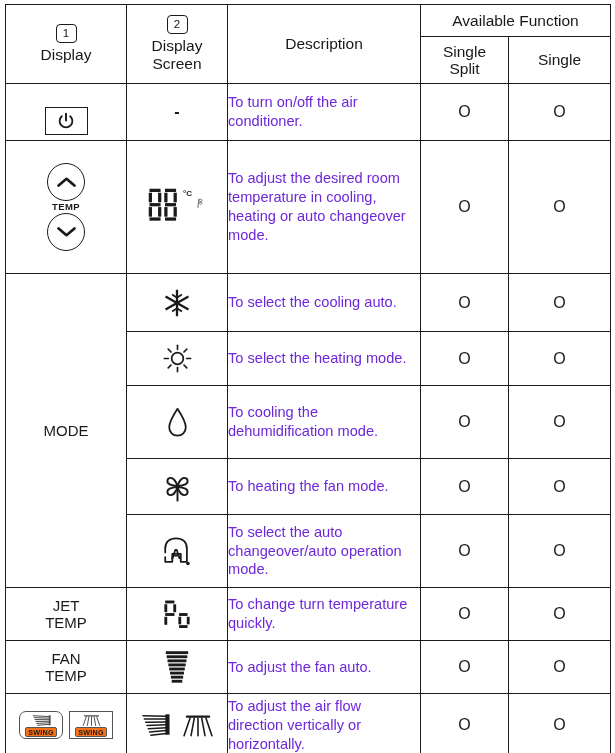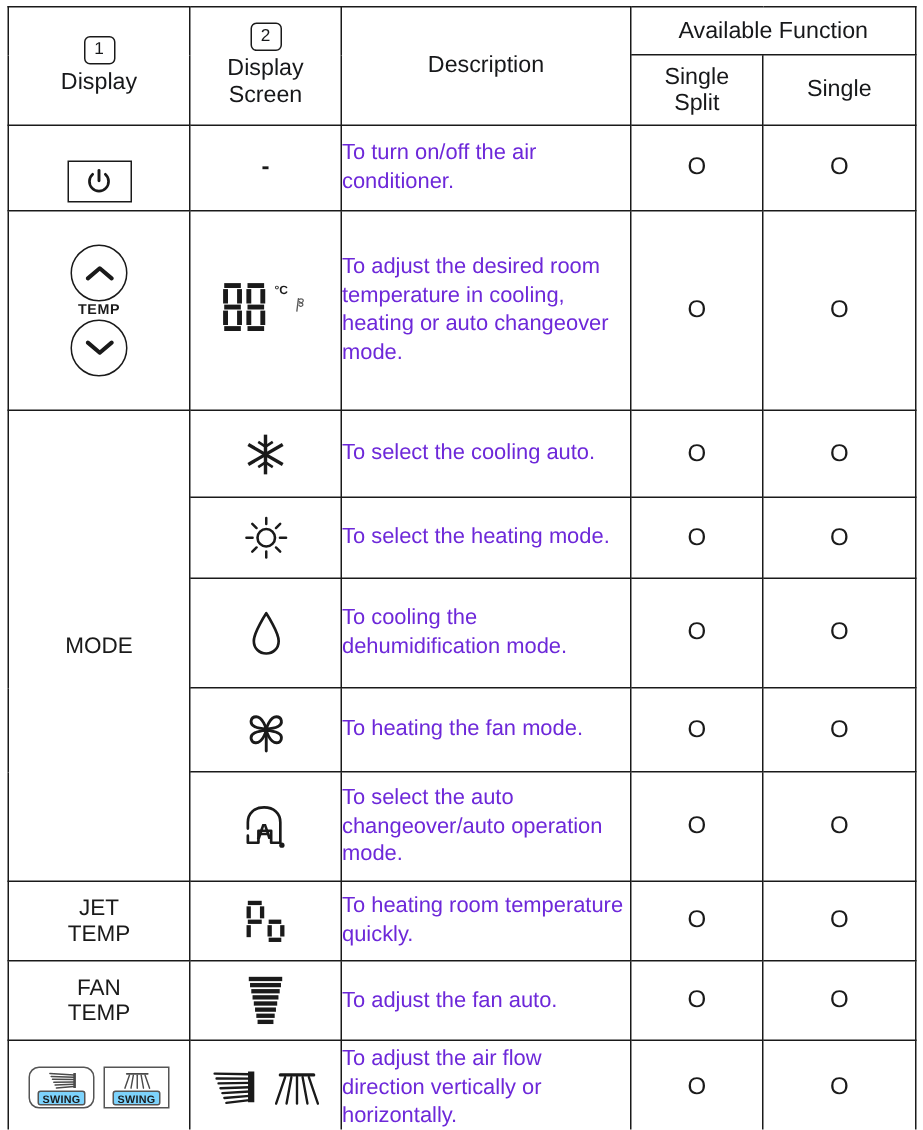--- a/index.html
+++ b/index.html
@@ -96,21 +96,21 @@
   }
   .swingrow{display:flex;align-items:center;justify-content:center;gap:6px;}
   .swingbtn{
     width:44px;height:28px;
     border:1.5px solid #555;
     display:flex;flex-direction:column;align-items:center;justify-content:flex-end;
     background:#fff;padding-bottom:1px;box-sizing:border-box;
   }
   .swingbtn.rounded{border-radius:7px 7px 7px 7px;}
   .swing-txt{font-size:7.2px;font-weight:bold;letter-spacing:.2px;line-height:1;
-             border:1px solid #555;border-radius:2px;padding:0.5px 2px;background:#7dd3fc;}
+             border:1px solid #555;border-radius:2px;padding:0.5px 2px;background:#f97316;}
 </style>
 </head>
 <body>
 
 <div class="sheet">
 <table class="fn">
   <colgroup>
     <col class="c-btn">
         <col class="c-disp">
         <col class="c-desc">
@@ -308,21 +308,21 @@
             <rect x="5" y="17.9" width="11" height="3.4"></rect>
             <rect x="4" y="22.3" width="3.4" height="9.5"></rect>
 
             <rect x="21.5" y="17.9" width="10" height="3.4"></rect>
             <rect x="20.6" y="22.3" width="3.4" height="9"></rect>
             <rect x="30.6" y="22.3" width="3.4" height="9"></rect>
             <rect x="21.5" y="32.2" width="10" height="3.4"></rect>
           </g>
         </svg>
       </td>
-      <td class="c-desc">To heating room temperature quickly.</td>
+      <td class="c-desc">To change turn temperature quickly.</td>
       <td class="c-mark">O</td>
       <td class="c-mark">O</td>
     </tr>
 
     <tr>
       <td class="c-button" style="height:52px">FAN
 TEMP</td>
       <td class="c-display">
         <svg class="ico" width="26" height="34" viewBox="0 0 28 36">
           <g fill="#1a1a1a">

